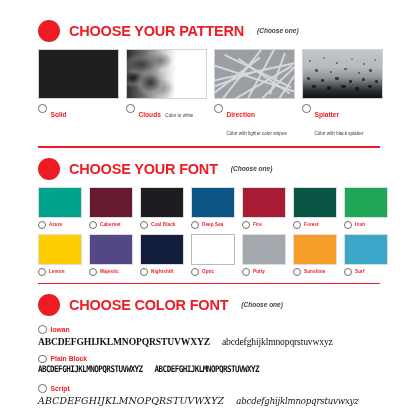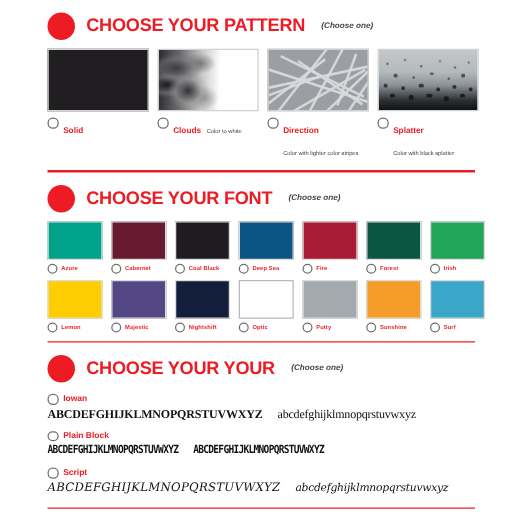--- a/index.html
+++ b/index.html
@@ -5,21 +5,21 @@
   * { box-sizing: border-box; margin: 0; padding: 0; }
   html, body {
     width: 416px; height: 416px;
     background: #ffffff;
     font-family: "Liberation Sans", sans-serif;
     overflow: hidden;
   }
   .page {
     width: 416px; height: 365px;
     background: #ffffff;
-    padding: 8px 36px 10px 38px;
+    padding: 18px 36px 10px 38px;
     position: relative;
     border-radius: 23px;
   }
 
   
   .section { position: relative; }
   .sec-head {
     display: flex; align-items: center;
     gap: 9px;
     height: 26px;
@@ -412,21 +412,21 @@
           </div>
       </div>
     </div>
   </div>
 
   <div class="rule"></div>
 
   <div class="section">
     <div class="sec-head">
       <span class="dot"></span>
-      <span class="sec-title">CHOOSE YOUR YOUR</span>
+      <span class="sec-title">CHOOSE COLOR FONT</span>
       <span class="sec-note">(Choose one)</span>
     </div>
 
     <div class="font-block">
       <div class="f-opt">
         <span class="f-radio"></span>
         <span class="f-name">Iowan</span>
       </div>
       <div class="f-sample s-iowan">
         <span class="f-upper">ABCDEFGHIJKLMNOPQRSTUVWXYZ</span>

